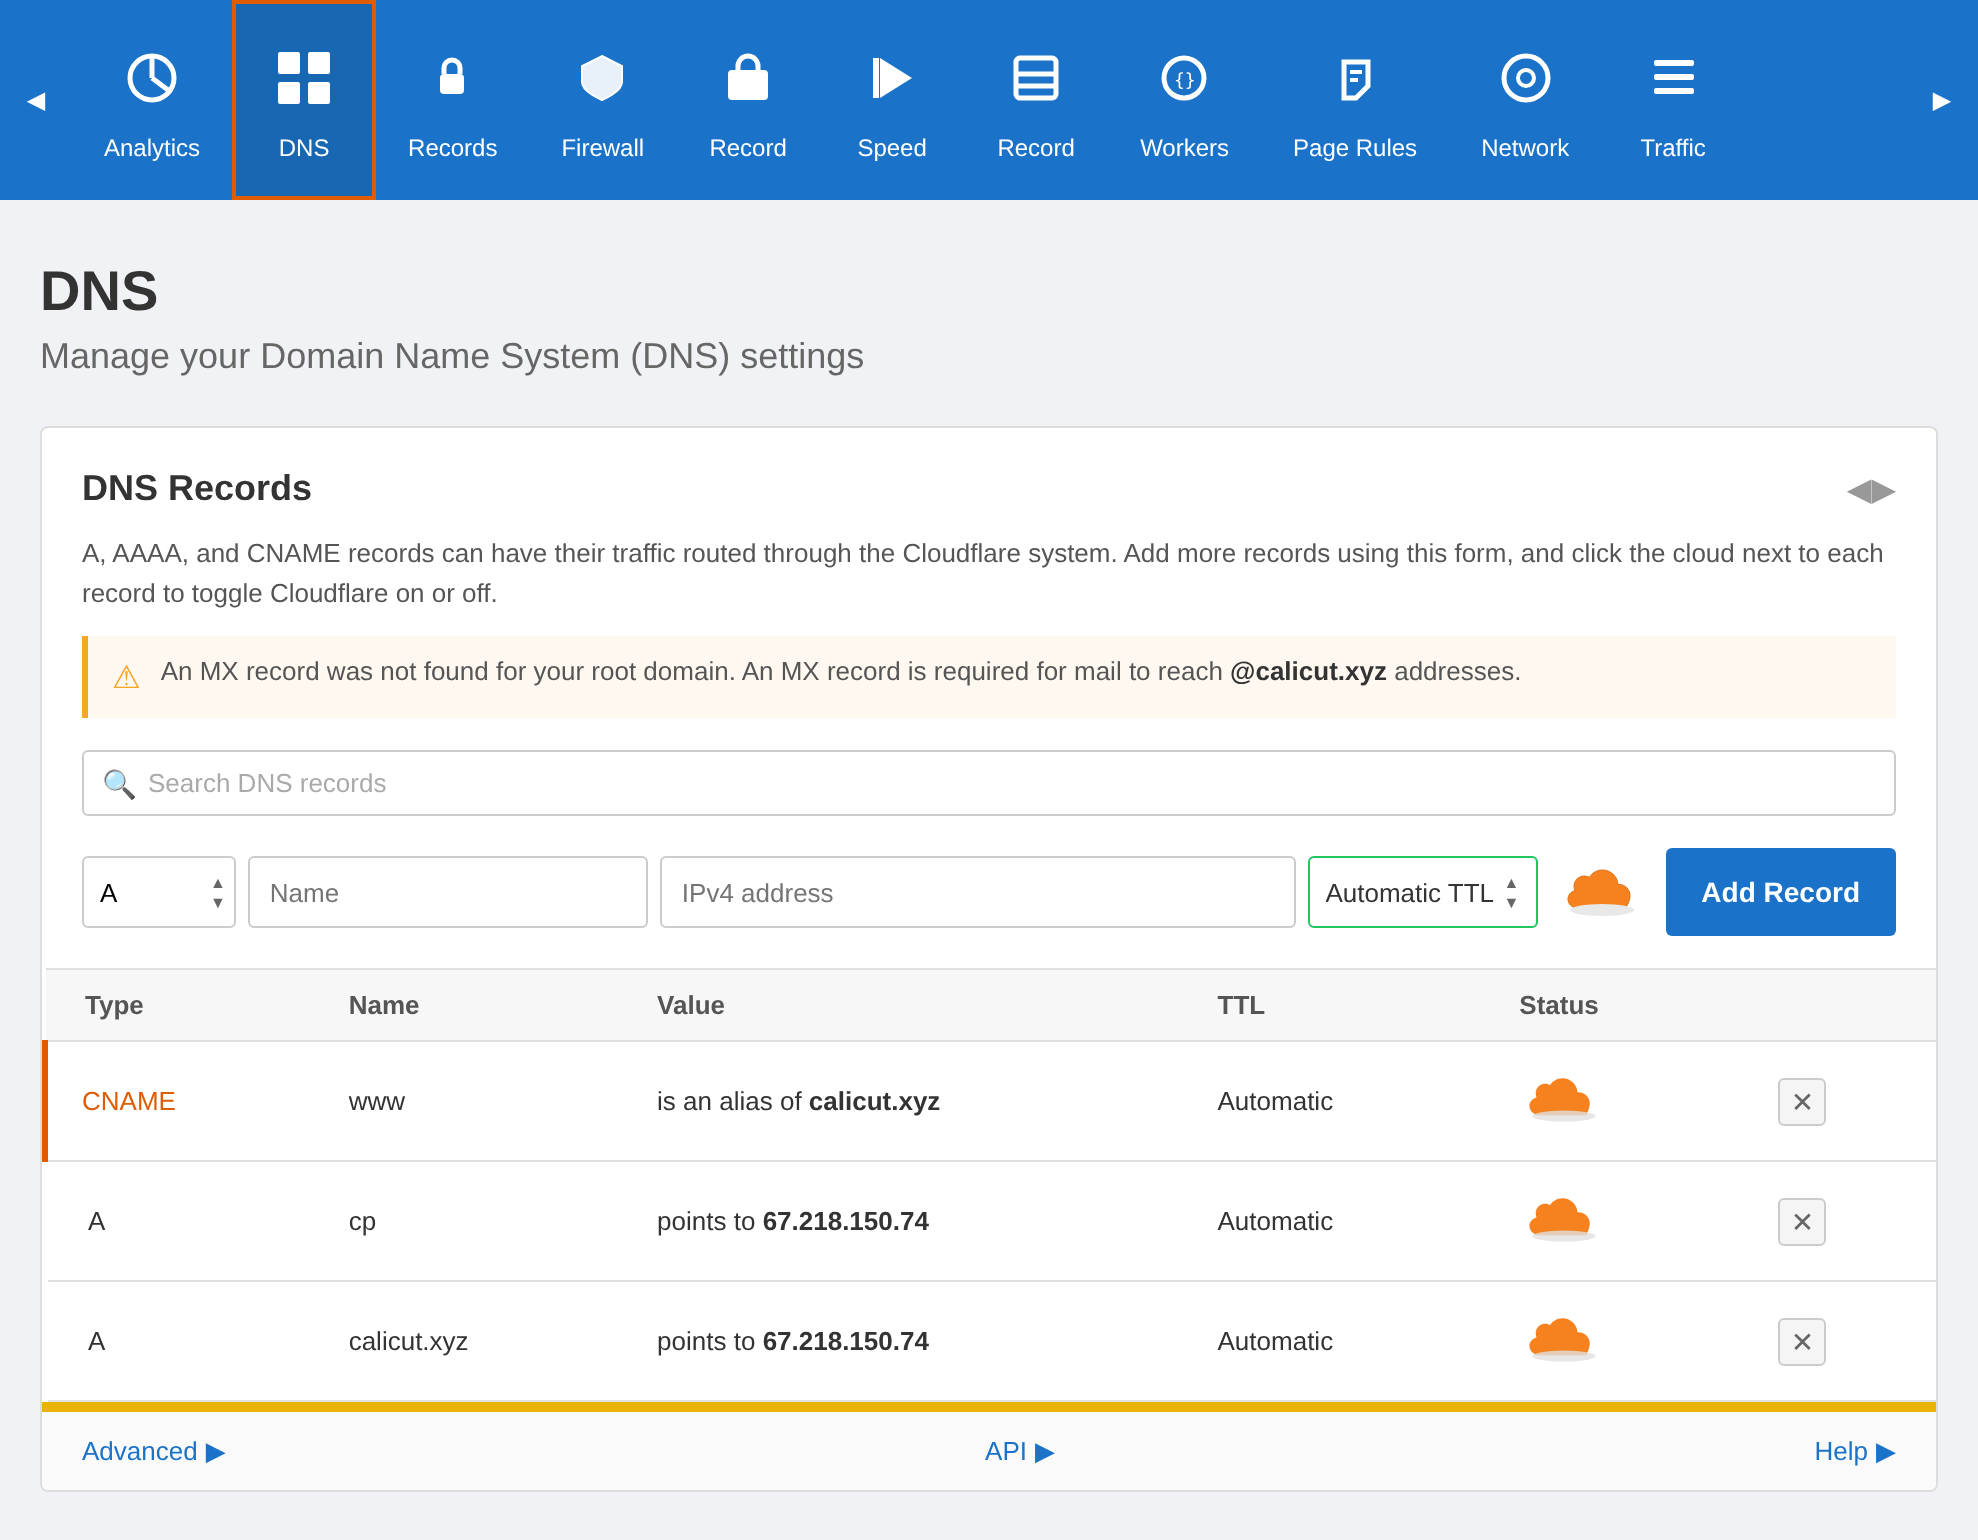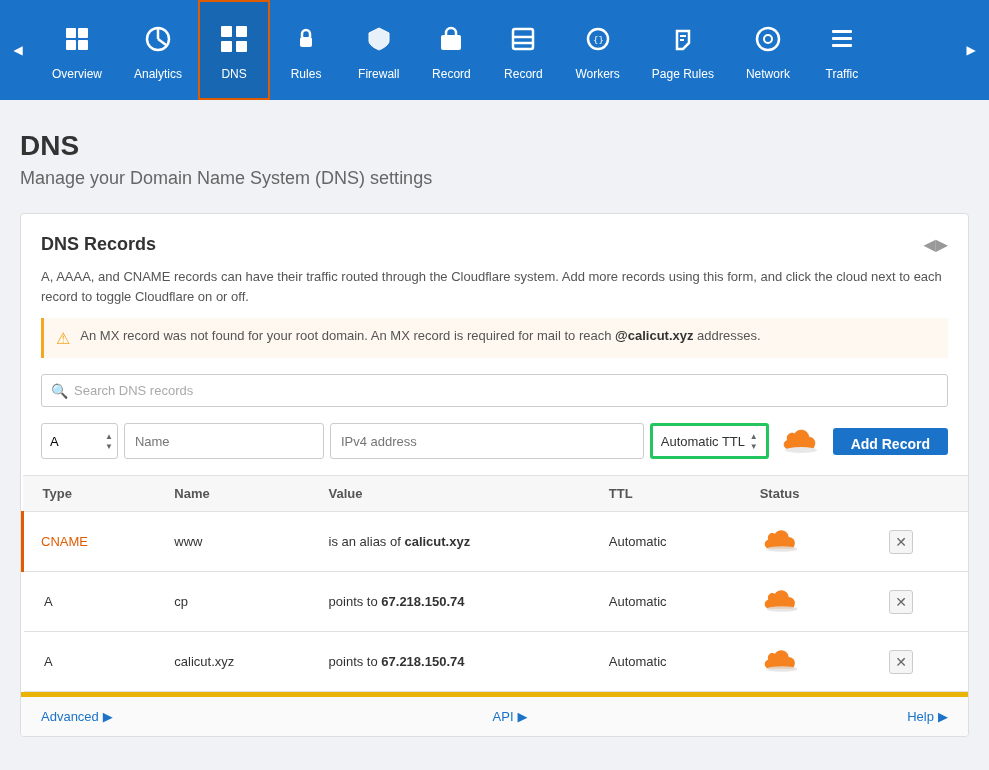--- a/index.html
+++ b/index.html
@@ -197,21 +197,21 @@
       border-radius: 3px;
       font-size: 13px;
       color: #aaa;
       outline: none;
     }
     .name-input { width: 200px; }
     .value-input { flex: 1; }
     .ttl-select-wrapper {
       display: flex;
       align-items: center;
-      border: 3px solid #22c55e;
+      border: 1px solid #22c55e;
       border-radius: 3px;
       background: white;
       height: 36px;
       padding: 0 4px 0 8px;
     }
     .ttl-select {
       border: none;
       font-size: 13px;
       outline: none;
       appearance: none;
@@ -228,21 +228,21 @@
       cursor: pointer;
     }
     .add-record-btn {
       background: #1a73c8;
       color: white;
       border: none;
       border-radius: 3px;
       padding: 8px 18px;
       font-size: 14px;
       cursor: pointer;
-      height: 27px;
+      height: 44px;
       font-weight: bold;
     }
 
     
     .dns-table {
       width: 100%;
       border-collapse: collapse;
     }
     .dns-table thead tr {
       background: #f7f7f7;
@@ -309,31 +309,20 @@
     
     .cloud-svg { width: 44px; height: 28px; }
   </style>
 </head>
 <body>
 
 <nav class="top-nav">
   <div class="nav-arrow">◀</div>
   <div class="nav-items">
 
-    <div class="nav-item">
-      <div class="nav-icon">
-        <svg width="28" height="28" viewBox="0 0 28 28" fill="white">
-            <rect x="3" y="3" width="10" height="10" rx="1"></rect>
-            <rect x="15" y="3" width="10" height="10" rx="1"></rect>
-            <rect x="3" y="15" width="10" height="10" rx="1"></rect>
-            <rect x="15" y="15" width="10" height="10" rx="1"></rect>
-          </svg>
-      </div>
-      <span class="nav-label">Overview</span>
-    </div>
 
     <div class="nav-item">
       <div class="nav-icon">
         <svg width="28" height="28" viewBox="0 0 28 28" fill="white">
             <circle cx="14" cy="14" r="11" fill="none" stroke="white" stroke-width="2.5"></circle>
             <path d="M14 14 L14 3" stroke="white" stroke-width="2.5"></path>
             <path d="M14 14 L22 20" stroke="white" stroke-width="2.5"></path>
           </svg>
       </div>
       <span class="nav-label">Analytics</span>
@@ -351,21 +340,21 @@
       <span class="nav-label">DNS</span>
     </div>
 
     <div class="nav-item">
       <div class="nav-icon">
         <svg width="28" height="28" viewBox="0 0 28 28" fill="white">
             <rect x="8" y="12" width="12" height="10" rx="2" fill="white"></rect>
             <path d="M10 12 V9 a4 4 0 0 1 8 0 V12" fill="none" stroke="white" stroke-width="2.5"></path>
           </svg>
       </div>
-      <span class="nav-label">Rules</span>
+      <span class="nav-label">Records</span>
     </div>
 
     <div class="nav-item">
       <div class="nav-icon">
         <svg width="28" height="28" viewBox="0 0 28 28" fill="white">
             <path d="M14 3 L24 8 V16 C24 21 14 25 14 25 C14 25 4 21 4 16 V8 Z" fill="white" opacity="0.9"></path>
             <path d="M14 3 L24 8 V16 C24 21 14 25 14 25 C14 25 4 21 4 16 V8 Z" fill="none" stroke="white" stroke-width="1"></path>
           </svg>
       </div>
       <span class="nav-label">Firewall</span>
@@ -374,20 +363,29 @@
     <div class="nav-item">
       <div class="nav-icon">
         <svg width="28" height="28" viewBox="0 0 28 28" fill="white">
             <rect x="4" y="10" width="20" height="15" rx="2" fill="white"></rect>
             <path d="M9 10 V8 a5 5 0 0 1 10 0 V10" fill="none" stroke="white" stroke-width="2.5"></path>
           </svg>
       </div>
       <span class="nav-label">Record</span>
     </div>
 
+    <div class="nav-item">
+      <div class="nav-icon">
+        <svg width="28" height="28" viewBox="0 0 28 28" fill="white">
+            <polygon points="8,4 24,14 8,24" fill="white"></polygon>
+            <line x1="6" y1="4" x2="6" y2="24" stroke="white" stroke-width="3"></line>
+          </svg>
+      </div>
+      <span class="nav-label">Speed</span>
+    </div>
 
     <div class="nav-item">
       <div class="nav-icon">
         <svg width="28" height="28" viewBox="0 0 28 28" fill="none" stroke="white" stroke-width="2.5">
             <rect x="4" y="4" width="20" height="20" rx="2"></rect>
             <line x1="4" y1="12" x2="24" y2="12"></line>
             <line x1="4" y1="18" x2="24" y2="18"></line>
           </svg>
       </div>
       <span class="nav-label">Record</span>

